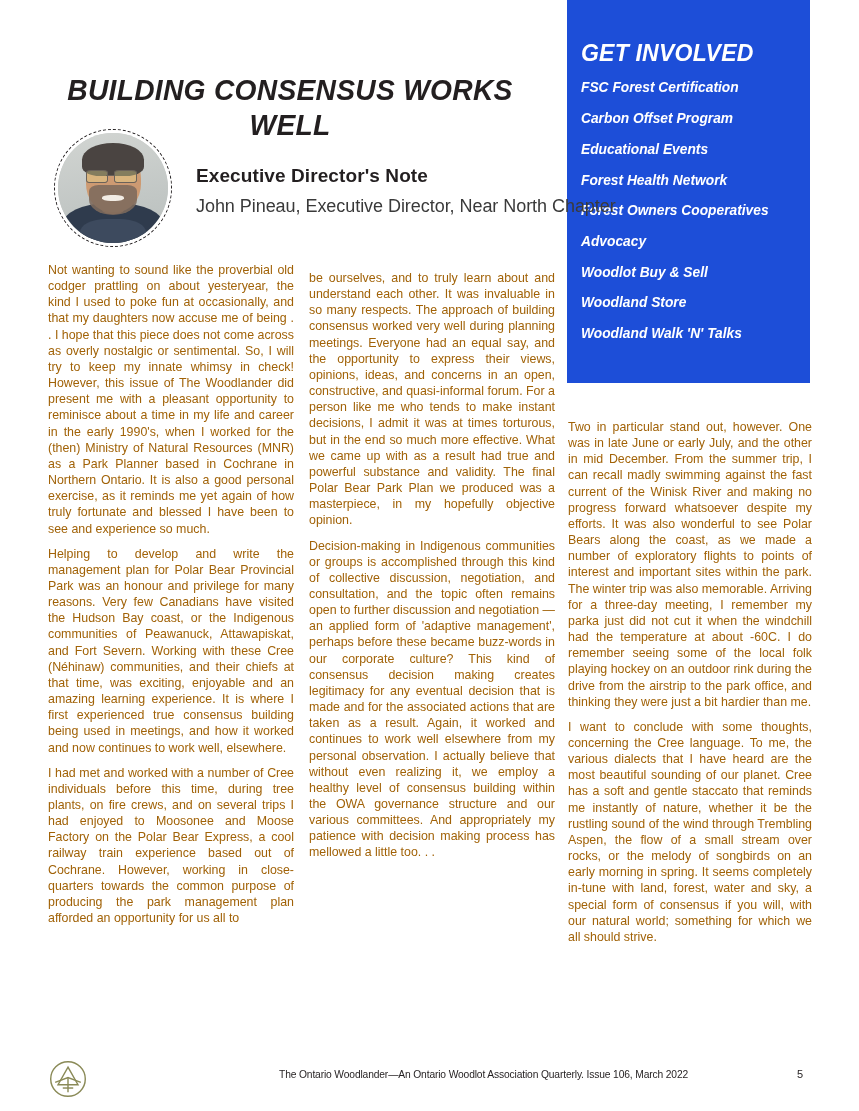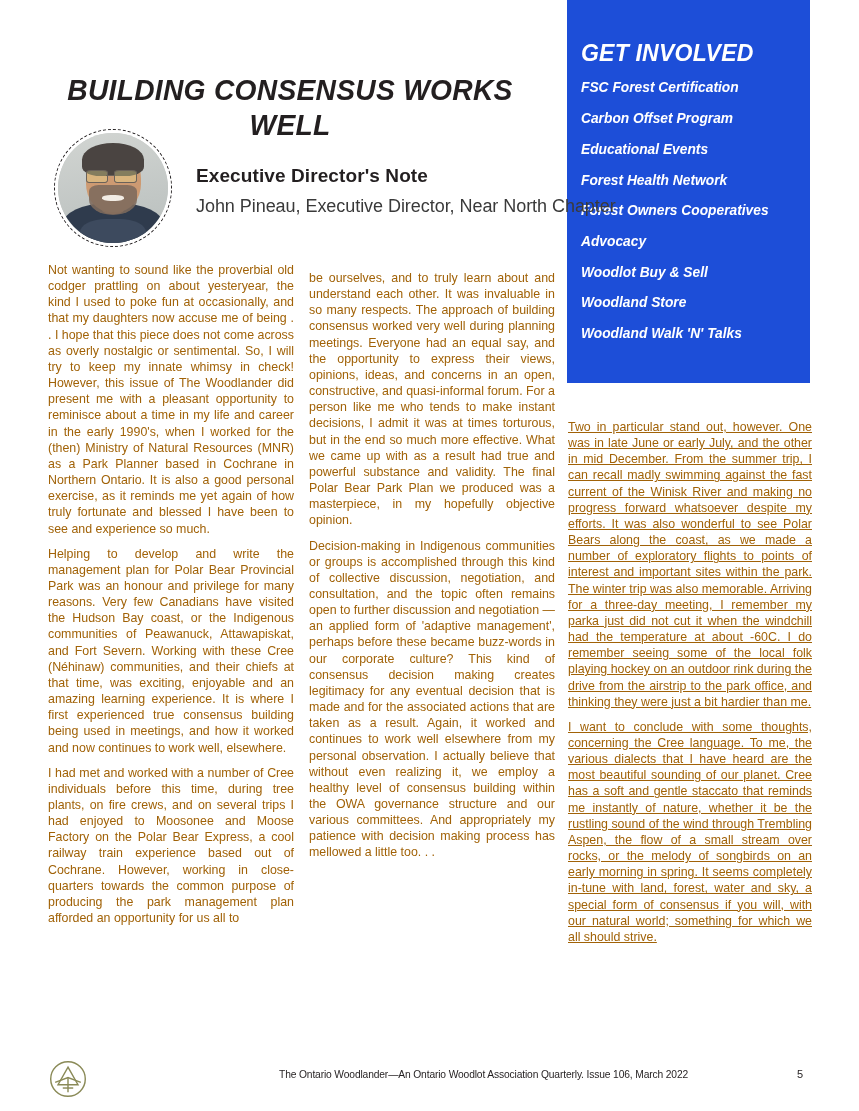--- a/index.html
+++ b/index.html
@@ -127,21 +127,21 @@
     line-height: 16.15px;
     text-align: justify;
     color: #a16207;
     hyphens: manual;
   }
   .col p { margin: 0 0 9px 0; }
   .col p:last-child { margin-bottom: 8px; }
 
   #col1 { left: 48px;  top: 262px; width: 246px; }
   #col2 { left: 309px; top: 270px; width: 246px; }
-  #col3 { left: 568px; top: 419px; width: 244px; text-decoration: underline; }
+  #col3 { left: 568px; top: 419px; width: 244px; }
 
   
   #footer-logo {
     position: absolute;
     left: 49px;
     top: 1060px;
     width: 38px;
     height: 38px;
   }
   #footer-line {

